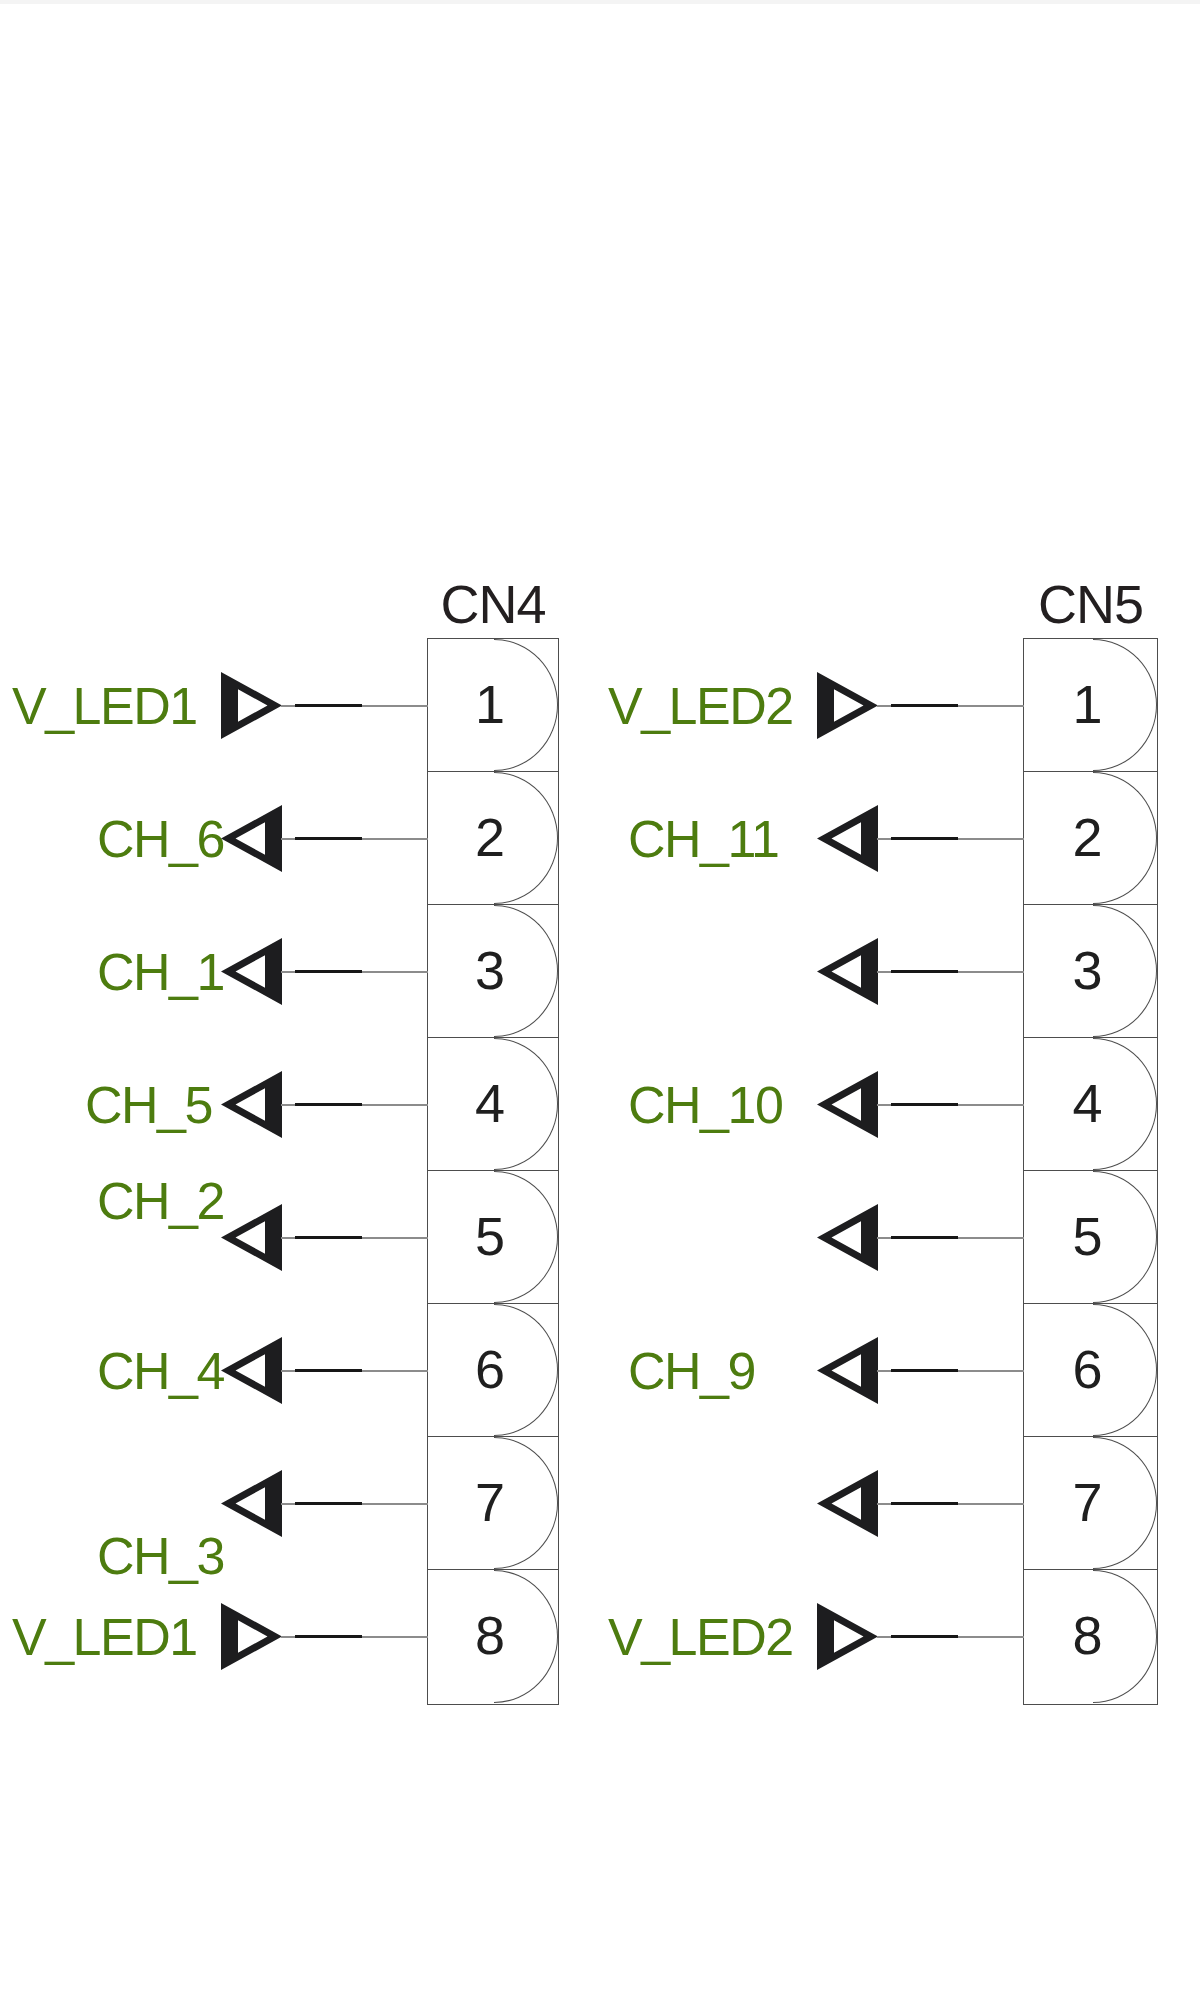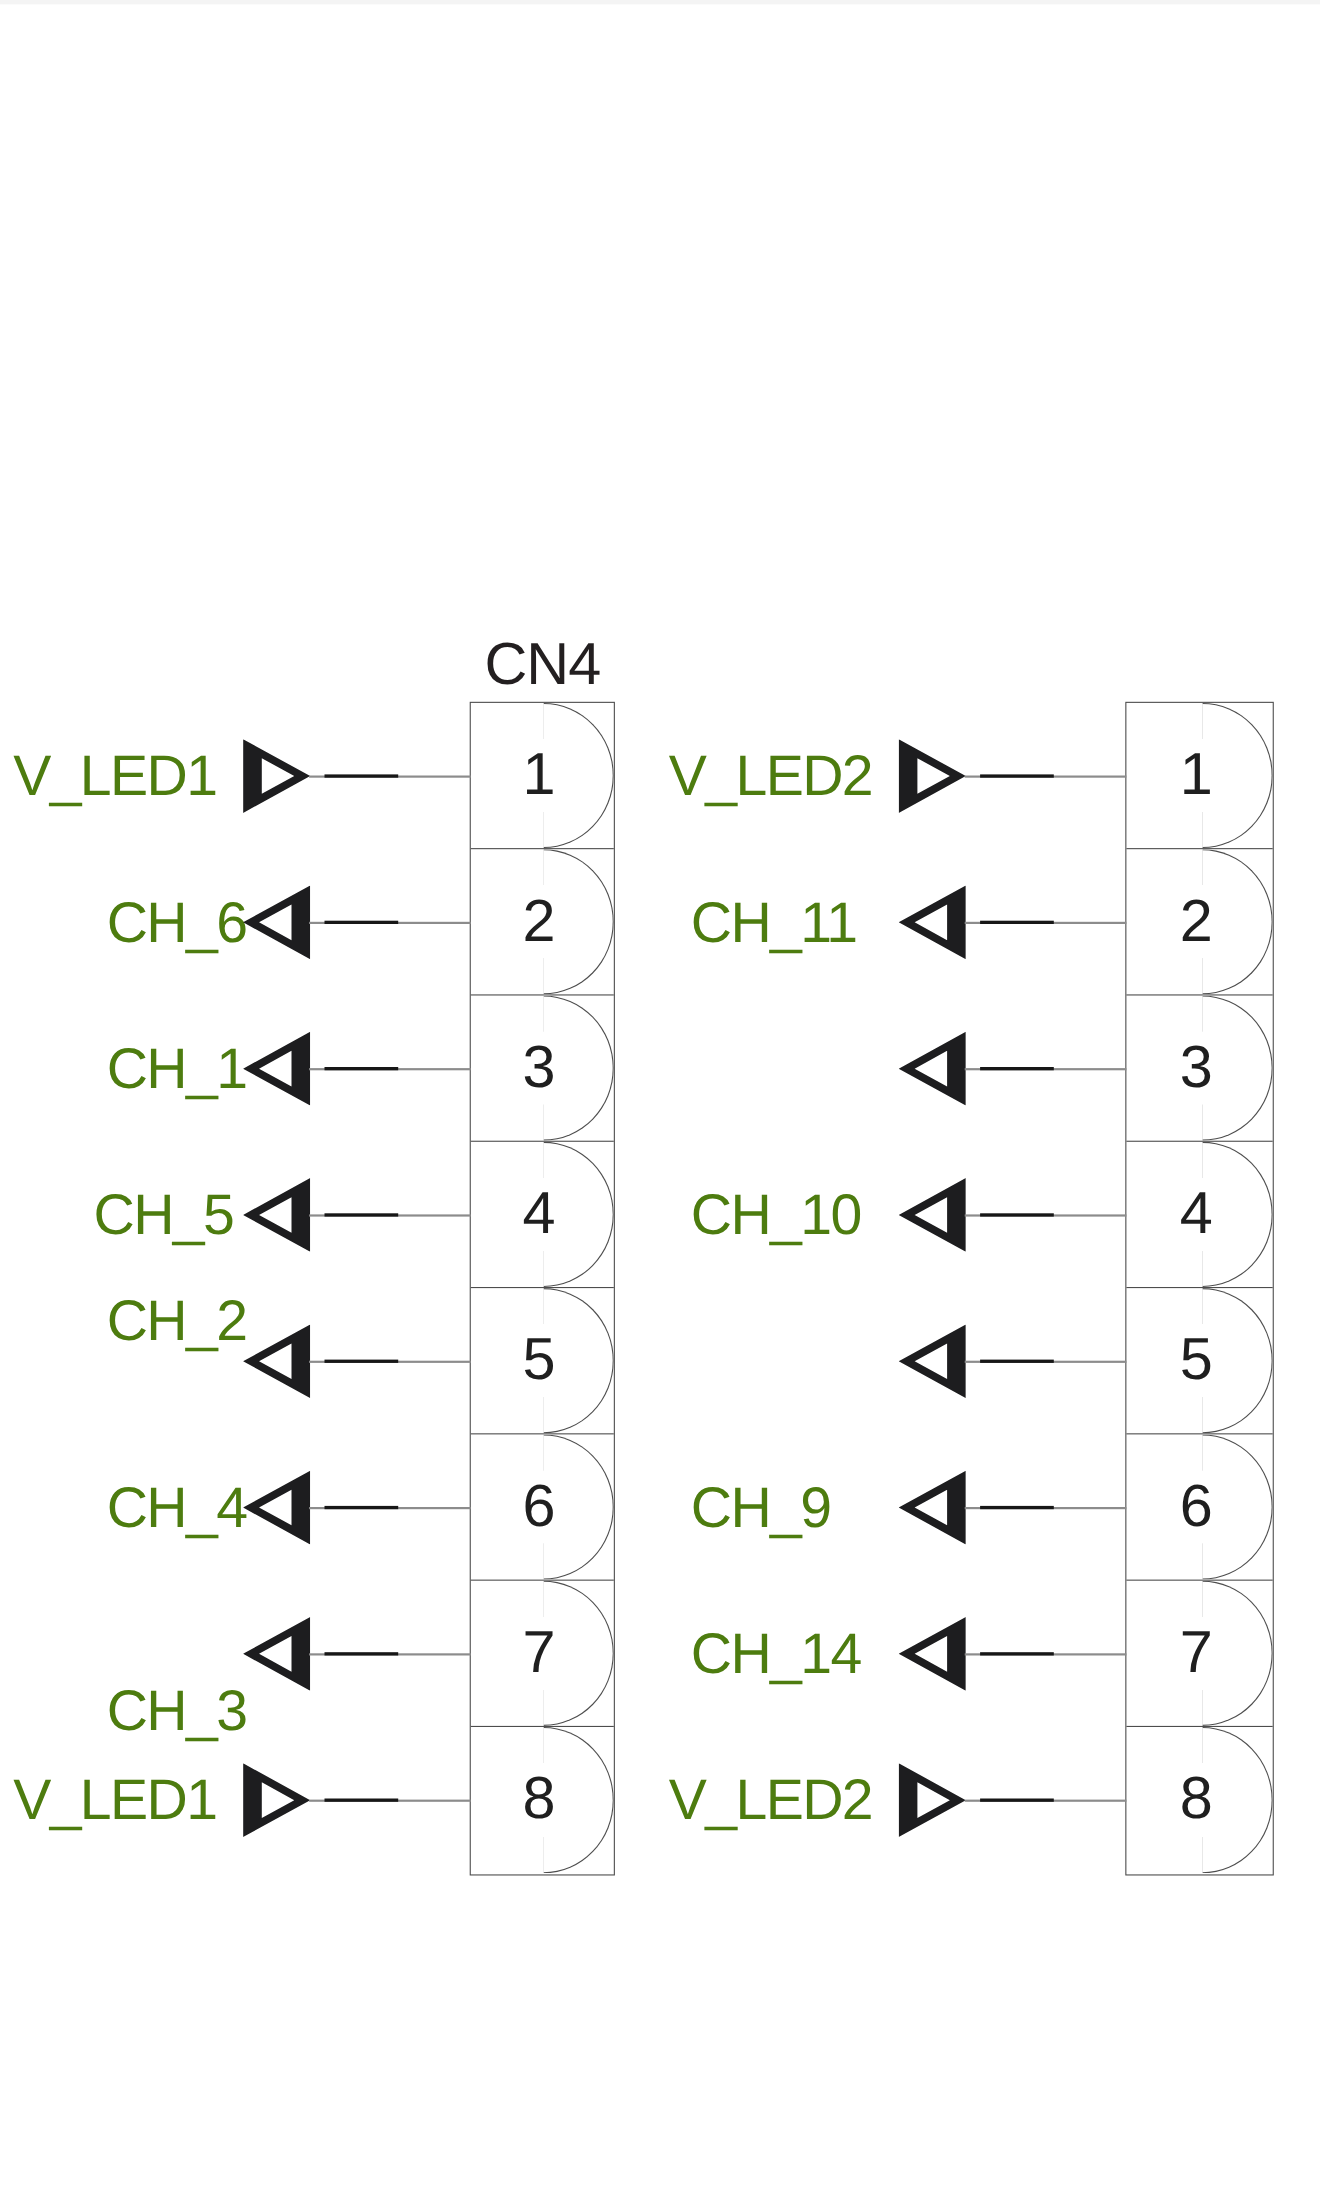--- a/index.html
+++ b/index.html
@@ -174,20 +174,21 @@
         <path d="M0,33.5 L61,0 L61,67 Z M14.5,33.5 L44,17.3 L44,49.7 Z" fill="#1d1d1f" fill-rule="evenodd"></path>
       </svg>
       <div class="wire" style="left: 281px; top: 1502.5px; width: 147px;"></div>
       <div class="wire-dark" style="left: 295px; top: 1502px; width: 67px;"></div>
       <div class="sig-label" style="left: 12px; top: 1602.5px;">V_LED1</div>
       <svg viewBox="0 0 61 67" class="port-arrow" style="left: 221px; top: 1603px;">
         <path d="M61,33.5 L0,0 L0,67 Z M46.5,33.5 L17,17.3 L17,49.7 Z" fill="#1d1d1f" fill-rule="evenodd"></path>
       </svg>
       <div class="wire" style="left: 281px; top: 1635.5px; width: 147px;"></div>
       <div class="wire-dark" style="left: 295px; top: 1635px; width: 67px;"></div>
+      <div class="conn-title" style="left: 989px; top: 576px; width: 203px;">CN5</div>
       <div class="conn-box" style="left: 1023px; top: 638px; width: 135px; height: 1067px;">
         <div class="pin-cell divided" style="top: 0px; height: 133px;">
           <div class="pin-arc"></div>
           <div class="pin-number">1</div>
         </div>
         <div class="pin-cell divided" style="top: 133px; height: 133px;">
           <div class="pin-arc"></div>
           <div class="pin-number">2</div>
         </div>
         <div class="pin-cell divided" style="top: 266px; height: 133px;">
@@ -242,21 +243,20 @@
         <path d="M0,33.5 L61,0 L61,67 Z M14.5,33.5 L44,17.3 L44,49.7 Z" fill="#1d1d1f" fill-rule="evenodd"></path>
       </svg>
       <div class="wire" style="left: 877px; top: 1236.5px; width: 147px;"></div>
       <div class="wire-dark" style="left: 891px; top: 1236px; width: 67px;"></div>
       <div class="sig-label" style="left: 628px; top: 1336.5px;">CH_9</div>
       <svg viewBox="0 0 61 67" class="port-arrow" style="left: 817px; top: 1337px;">
         <path d="M0,33.5 L61,0 L61,67 Z M14.5,33.5 L44,17.3 L44,49.7 Z" fill="#1d1d1f" fill-rule="evenodd"></path>
       </svg>
       <div class="wire" style="left: 877px; top: 1369.5px; width: 147px;"></div>
       <div class="wire-dark" style="left: 891px; top: 1369px; width: 67px;"></div>
-      <div class="sig-label" style="left: 628px; top: 1469.5px;">CH_14</div>
       <svg viewBox="0 0 61 67" class="port-arrow" style="left: 817px; top: 1470px;">
         <path d="M0,33.5 L61,0 L61,67 Z M14.5,33.5 L44,17.3 L44,49.7 Z" fill="#1d1d1f" fill-rule="evenodd"></path>
       </svg>
       <div class="wire" style="left: 877px; top: 1502.5px; width: 147px;"></div>
       <div class="wire-dark" style="left: 891px; top: 1502px; width: 67px;"></div>
       <div class="sig-label" style="left: 608px; top: 1602.5px;">V_LED2</div>
       <svg viewBox="0 0 61 67" class="port-arrow" style="left: 817px; top: 1603px;">
         <path d="M61,33.5 L0,0 L0,67 Z M46.5,33.5 L17,17.3 L17,49.7 Z" fill="#1d1d1f" fill-rule="evenodd"></path>
       </svg>
       <div class="wire" style="left: 877px; top: 1635.5px; width: 147px;"></div>

